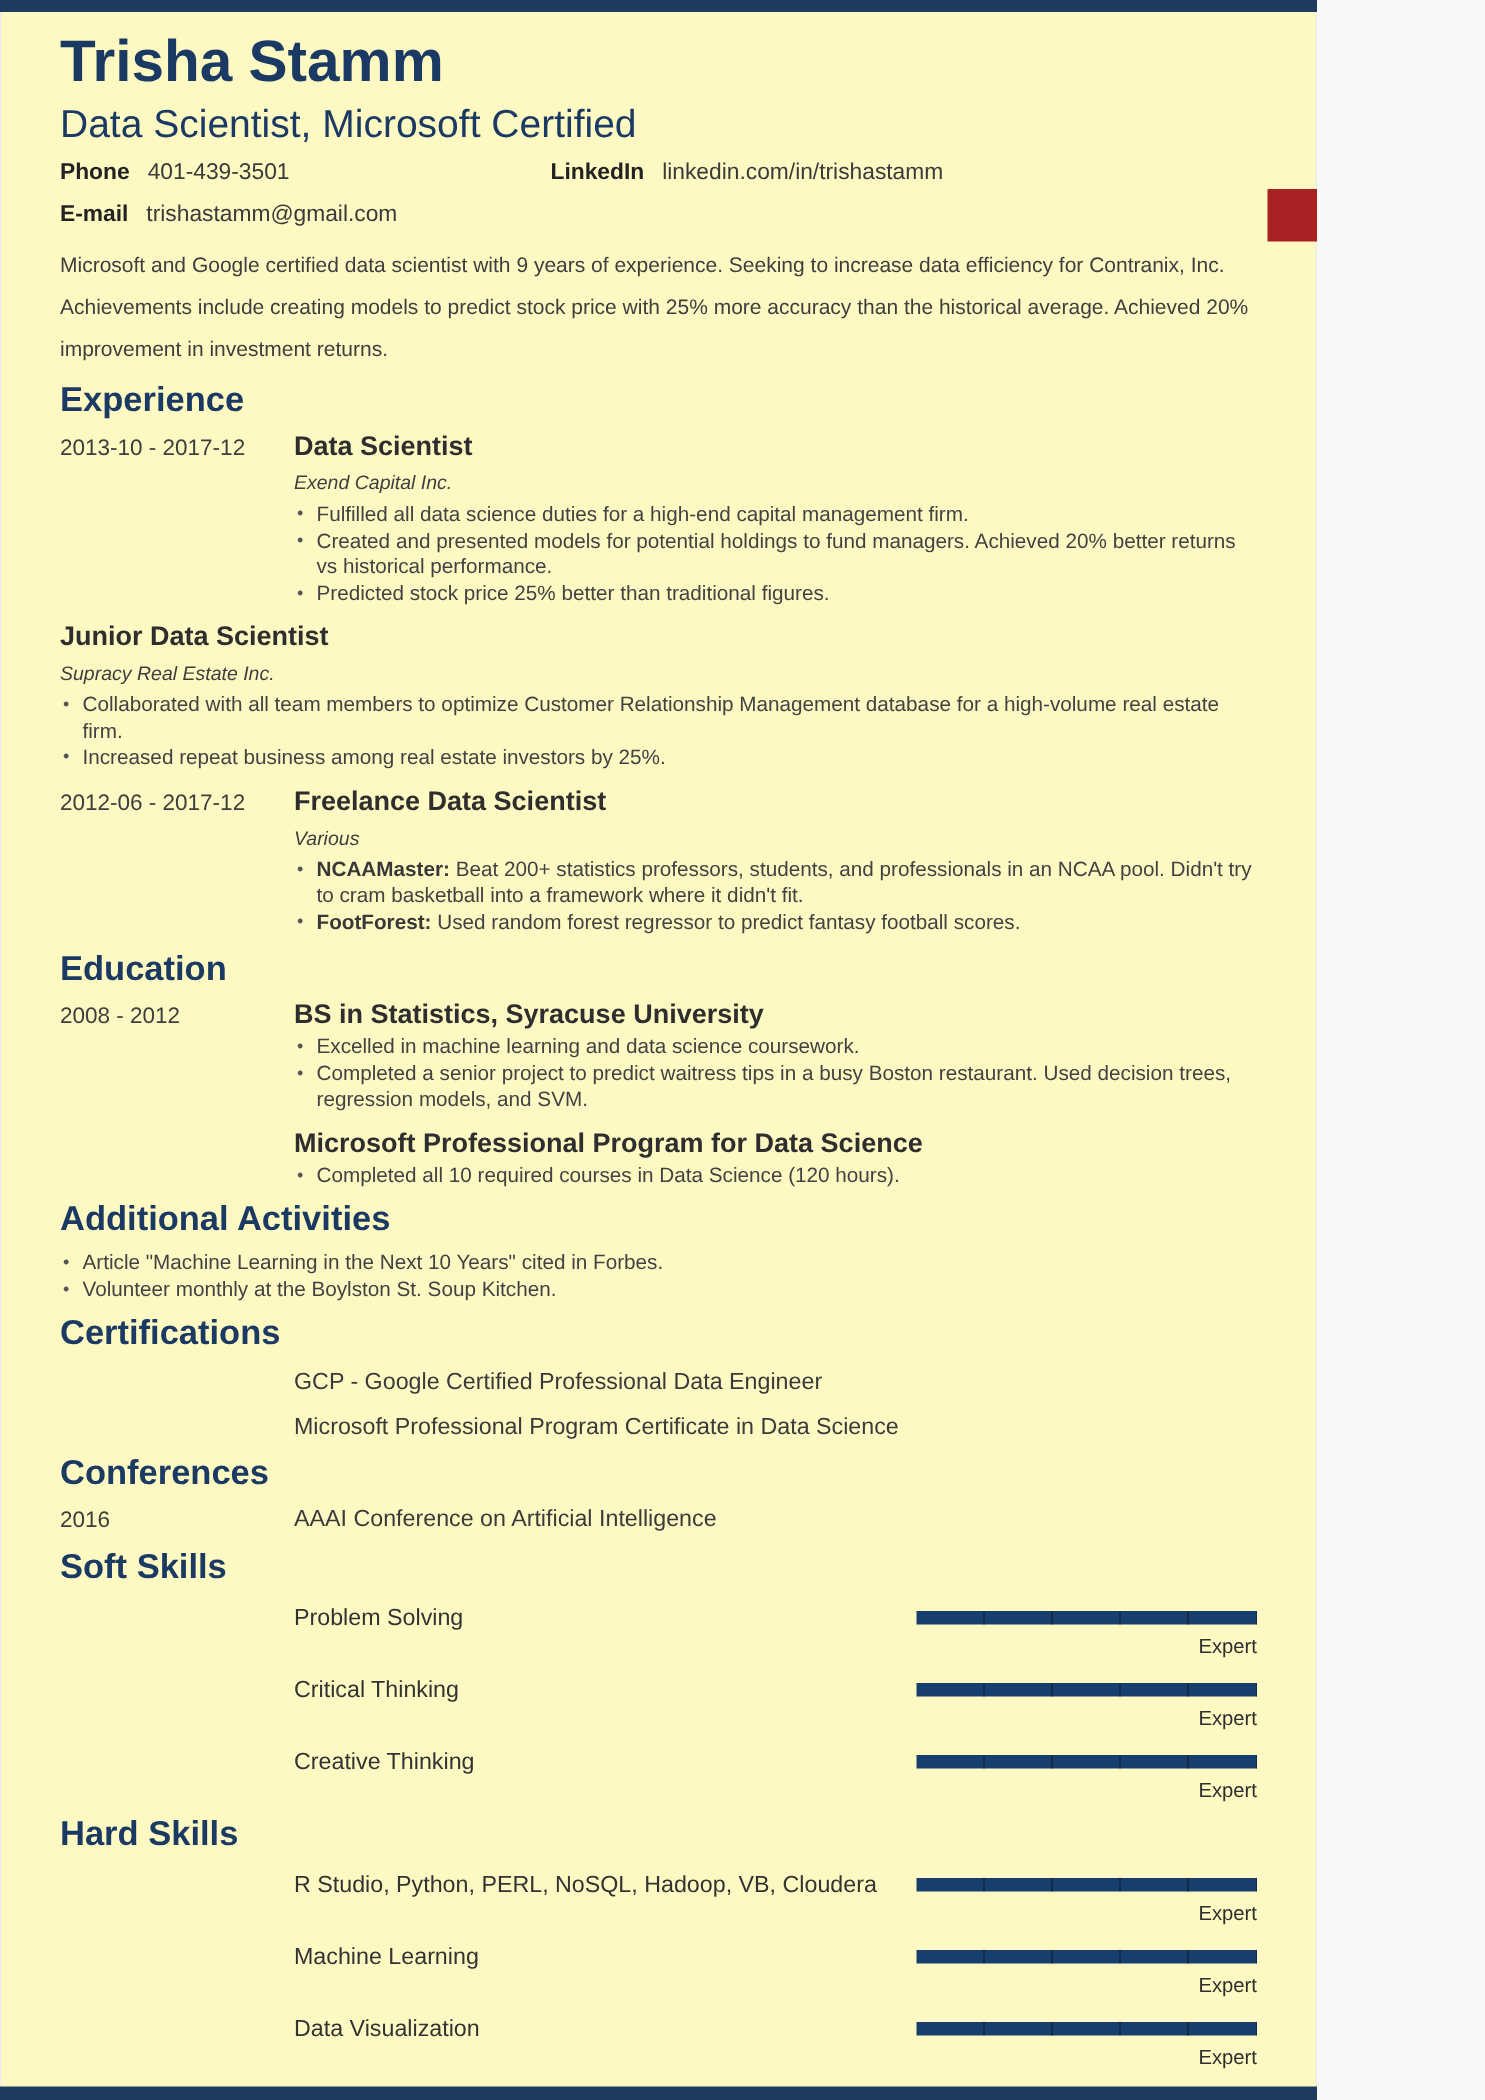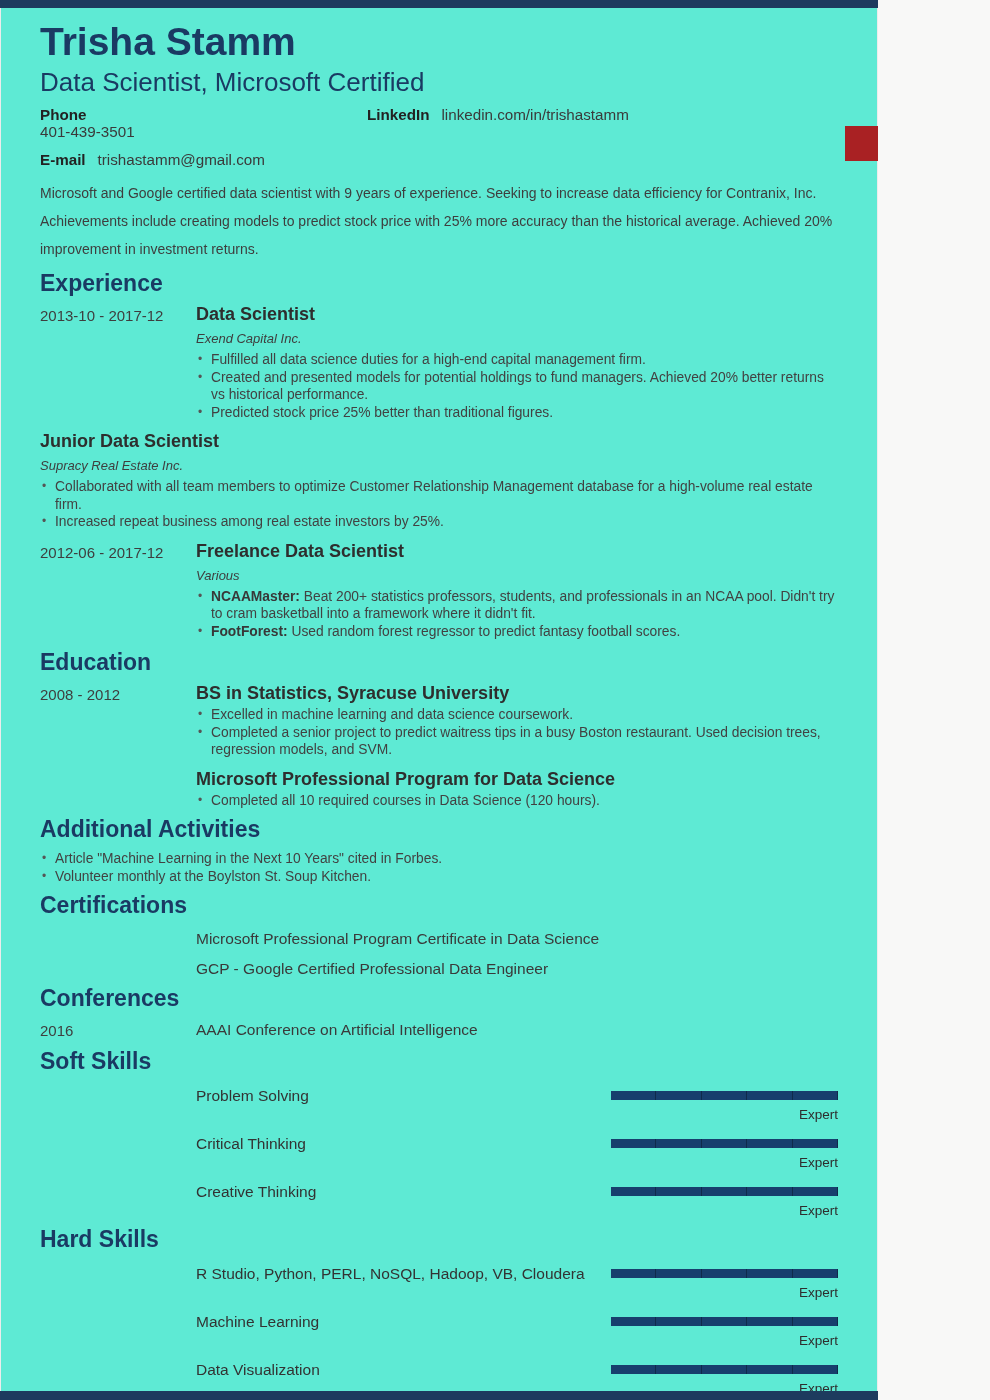--- a/index.html
+++ b/index.html
@@ -1,31 +1,31 @@
 <!DOCTYPE html>
 <html><head>
 <meta charset="utf-8">
 <style>
   html,body{margin:0;padding:0;background:#f8f8f7;}
   .page{
     position:relative;width:878px;height:1400px;overflow:hidden;
-    background:#5eead4;font-family:"Liberation Sans",sans-serif;
+    background:#fef9c3;font-family:"Liberation Sans",sans-serif;
     box-shadow:inset 0 0 0 1px #ececec;
   }
   .topbar{height:8px;background:#1d3b5e;}
   .bottombar{position:absolute;left:0;right:0;bottom:0;height:9px;background:#1d3b5e;}
   .redtab{position:absolute;right:0;top:126px;width:33px;height:35px;background:#a92123;}
   .content{padding:0 40px;}
   h1{font-size:39px;line-height:40px;font-weight:700;color:#1a3a63;margin:14px 0 0;}
   .subtitle{font-size:26px;line-height:24px;color:#1a3a63;margin-top:8px;}
   .contact{margin-top:12px;}
   .crow{display:flex;margin-top:11px;}
   .crow:first-child{margin-top:0;}
   .cgroup{display:flex;align-items:baseline;}
-  .cgroup.phone{width:327px;flex-direction:column;}
+  .cgroup.phone{width:327px;}
   .clabel{font-weight:700;font-size:15.2px;color:#222;margin-right:12px;line-height:17px;}
   .cvalue{font-size:15.2px;color:#3a3a3a;line-height:17px;}
   .summary{font-size:14px;line-height:28px;color:#3e3e3e;margin:11px 0 0;}
   h2{font-size:23px;line-height:25px;font-weight:700;color:#1a3a63;margin:8px 0 8px;}
   .entry{display:flex;margin-bottom:10px;}
   .edate{width:156px;flex-shrink:0;font-size:15px;color:#3e3e3e;padding-top:3px;line-height:17px;}
   .ebody{flex:1;}
   .etitle{font-size:18px;line-height:20px;font-weight:700;color:#2e2e2e;}
   .ecompany{font-style:italic;font-size:13px;line-height:18px;color:#3e3e3e;margin-top:6px;}
   ul.bullets{list-style:none;margin:3px 0 0;padding:0;}
@@ -134,22 +134,22 @@
       </ul>
     </div>
 
     <h2>Additional Activities</h2>
     <ul class="bullets indent">
       <li><span class="blead"></span><span>Article "Machine Learning in the Next 10 Years" cited in Forbes.</span></li>
       <li><span class="blead"></span><span>Volunteer monthly at the Boylston St. Soup Kitchen.</span></li>
     </ul>
 
     <h2>Certifications</h2>
+    <div class="certline indent">GCP - Google Certified Professional Data Engineer</div>
     <div class="certline indent">Microsoft Professional Program Certificate in Data Science</div>
-    <div class="certline indent">GCP - Google Certified Professional Data Engineer</div>
 
     <h2>Conferences</h2>
     <div class="entry">
       <div class="edate">2016</div>
       <div class="ebody">
         <div class="conftitle">AAAI Conference on Artificial Intelligence</div>
       </div>
     </div>
 
     <h2>Soft Skills</h2>

